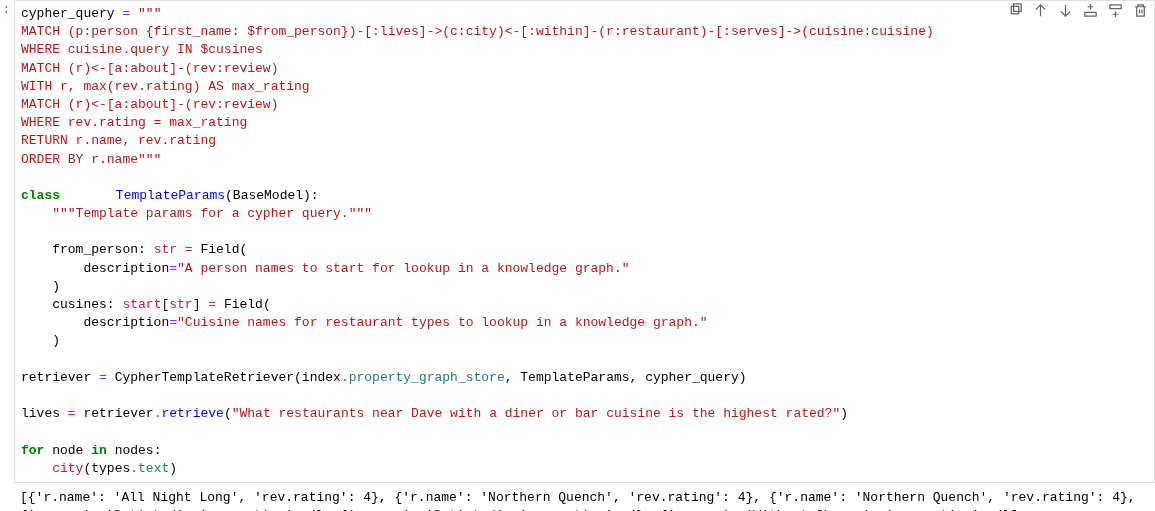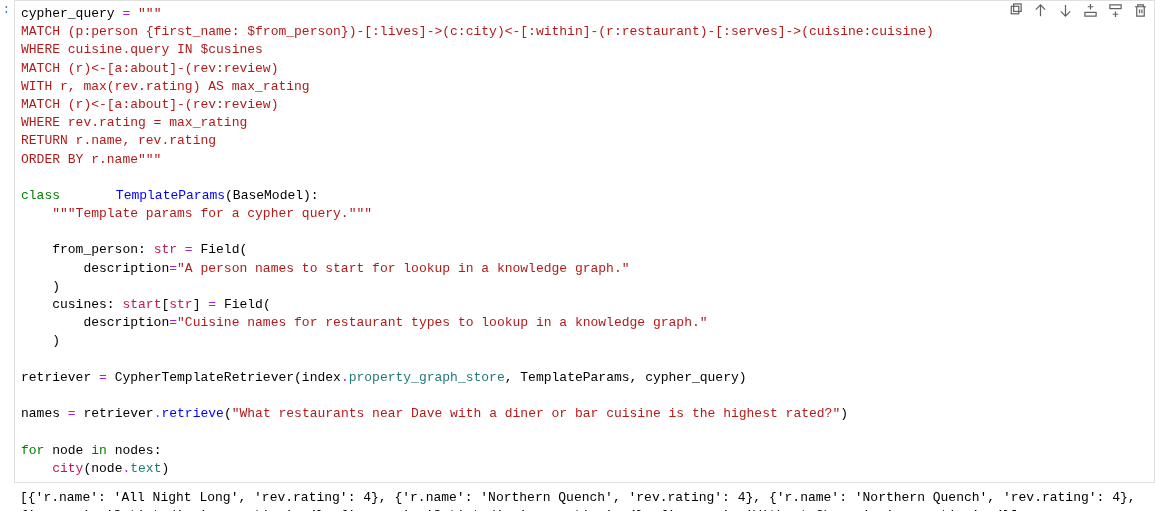--- a/index.html
+++ b/index.html
@@ -47,21 +47,21 @@
       stroke: #616161;
       fill: none;
       stroke-width: 1.3;
     }
     pre.code {
       font-family: inherit;
       white-space: pre;
       overflow-x: auto;
     }
     .tok-str { color: #b31b1b; }
-    .tok-kw { color: #008000; font-weight: normal; }
+    .tok-kw { color: #008000; font-weight: bold; }
     .tok-cls { color: #0000ff; margin-left: 48px; }
     .tok-fn { color: #0000ff; }
     .tok-bi { color: #be185d; }
     .tok-op { color: #a020f0; }
     .tok-attr { color: #1f7a7a; margin-top: 20px; }
     .tok-doc { color: #b31b1b; }
 
     .output {
       padding: 6px 6px 6px 20px;
       font-family: inherit;
@@ -113,20 +113,20 @@
 <span></span>
 <span><span>    from_person: </span><span class="tok-bi">str</span><span> </span><span class="tok-op">=</span><span> Field(</span></span>
 <span><span>        description</span><span class="tok-op">=</span><span class="tok-str">"A person names to start for lookup in a knowledge graph."</span></span>
 <span>    )</span>
 <span><span>    cusines: </span><span class="tok-bi">start</span><span>[</span><span class="tok-bi">str</span><span>] </span><span class="tok-op">=</span><span> Field(</span></span>
 <span><span>        description</span><span class="tok-op">=</span><span class="tok-str">"Cuisine names for restaurant types to lookup in a knowledge graph."</span></span>
 <span>    )</span>
 <span></span>
 <span><span>retriever </span><span class="tok-op">=</span><span> CypherTemplateRetriever(index</span><span class="tok-op">.</span><span class="tok-attr">property_graph_store</span><span>, TemplateParams, cypher_query)</span></span>
 <span></span>
-<span><span>names </span><span class="tok-op">=</span><span> retriever</span><span class="tok-op">.</span><span class="tok-fn">retrieve</span><span>(</span><span class="tok-str">"What restaurants near Dave with a diner or bar cuisine is the highest rated?"</span><span>)</span></span>
+<span><span>lives </span><span class="tok-op">=</span><span> retriever</span><span class="tok-op">.</span><span class="tok-fn">retrieve</span><span>(</span><span class="tok-str">"What restaurants near Dave with a diner or bar cuisine is the highest rated?"</span><span>)</span></span>
 <span></span>
 <span><span class="tok-kw">for</span><span> node </span><span class="tok-kw">in</span><span> nodes:</span></span>
-<span><span>    </span><span class="tok-bi">city</span><span>(node</span><span class="tok-op">.</span><span class="tok-attr">text</span><span>)</span></span></pre>
+<span><span>    </span><span class="tok-bi">city</span><span>(types</span><span class="tok-op">.</span><span class="tok-attr">text</span><span>)</span></span></pre>
   </div>
 </div>
 
 <div class="output">[{'r.name': 'All Night Long', 'rev.rating': 4}, {'r.name': 'Northern Quench', 'rev.rating': 4}, {'r.name': 'Northern Quench', 'rev.rating': 4}, {'r.name': 'Satiated', 'rev.rating': 4}, {'r.name': 'Satiated', 'rev.rating': 4}, {'r.name': 'Without Chaser', 'rev.rating': 4}]</div>
 
 </body></html>

